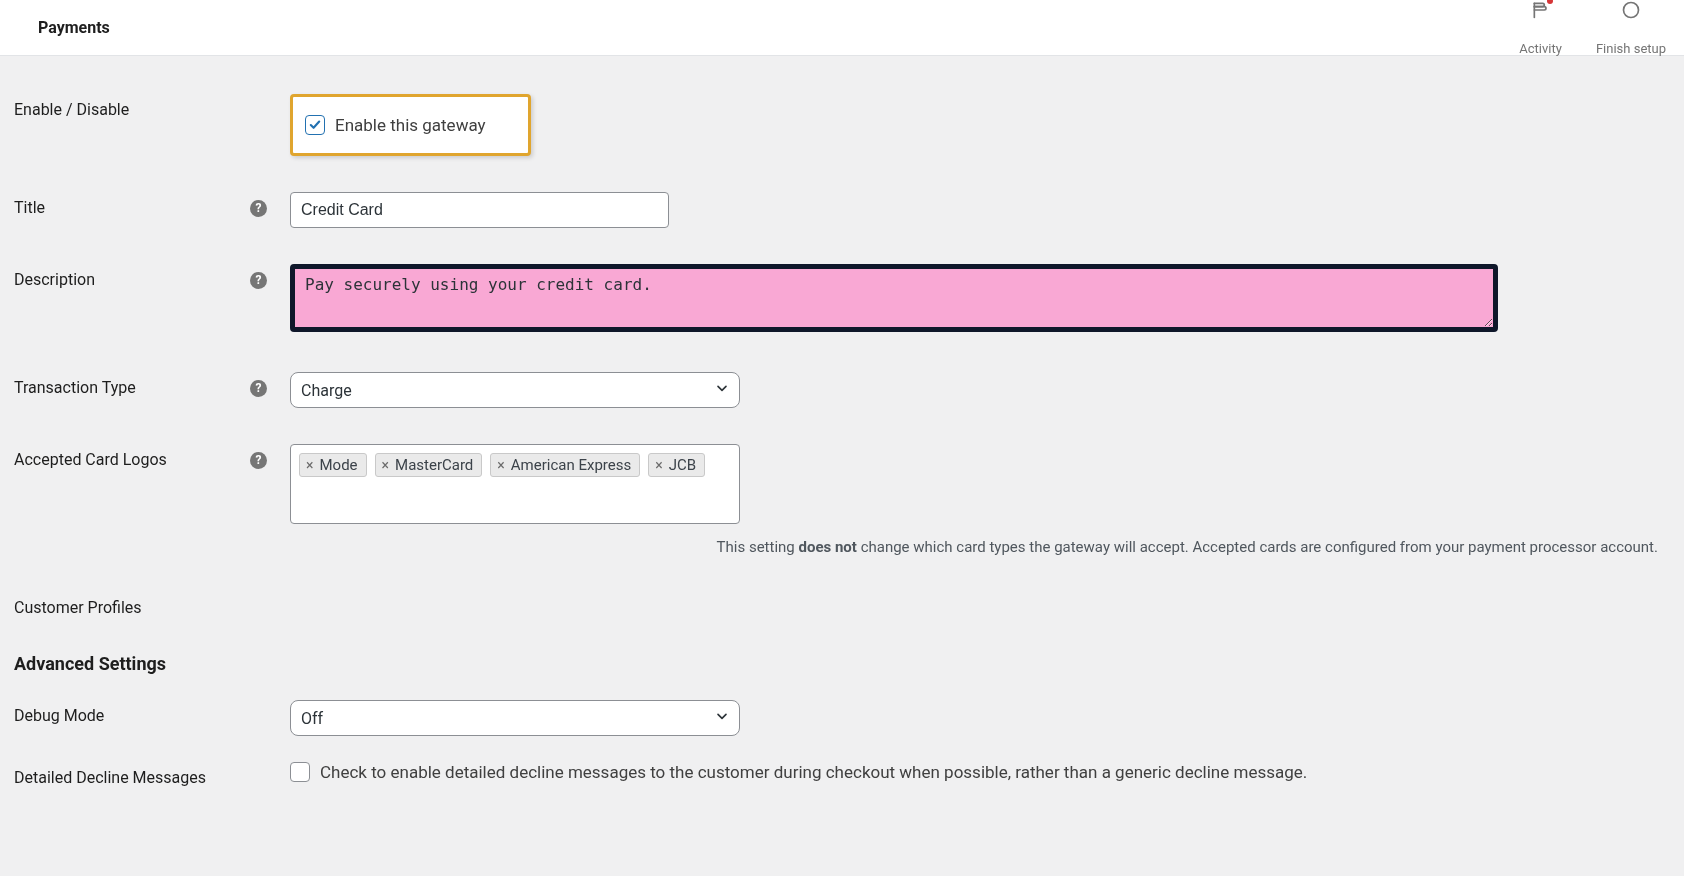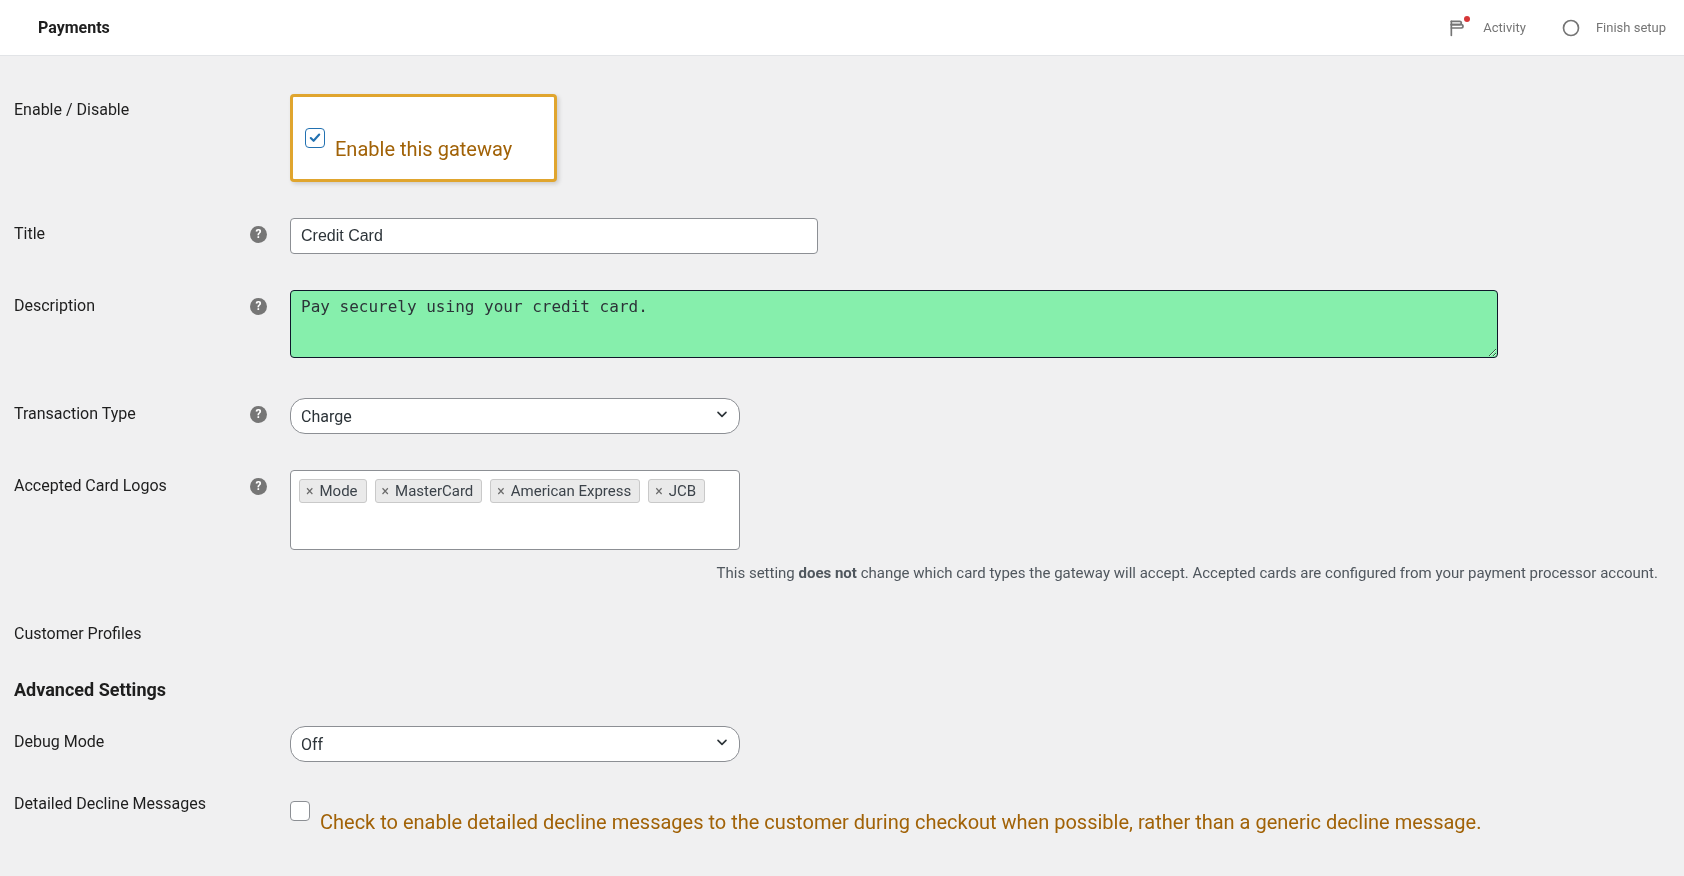--- a/index.html
+++ b/index.html
@@ -1,45 +1,45 @@
 <!DOCTYPE html>
 <html><head>
 <meta charset="utf-8">
 <style>
   * { box-sizing: border-box; }
   html, body { margin:0; padding:0; font-family: -apple-system, BlinkMacSystemFont, "Segoe UI", Roboto, Helvetica, Arial, sans-serif; color:#1e1e1e; background:#f0f0f1; }
   .topbar { height:56px; background:#fff; border-bottom:1px solid #e2e4e7; display:flex; align-items:center; justify-content:space-between; padding:0 18px 0 38px; }
   .topbar-title { font-weight:700; font-size:16px; color:#1e1e1e;text-align:center; }
   .topbar-right { display:flex; gap:34px; align-items:flex-end; }
-  .top-item { display:flex; flex-direction:row; align-items:center; gap:14px; color:#757575; cursor:pointer; }
+  .top-item { display:flex; flex-direction:column; align-items:center; gap:20px; color:#757575; cursor:pointer; }
   .top-item .icon { width:22px; height:22px; display:flex; align-items:center; justify-content:center; color:#757575; position:relative; }
   .top-item .label { font-size:13px; color:#757575; }
   .activity-dot { position:absolute; top:-1px; right:-1px; width:6px; height:6px; border-radius:50%; background:#d63638; }
 
   .body { padding:30px 26px 40px 14px; }
   .form-row { display:flex; align-items:flex-start; padding:8px 0 28px 0; }
   .form-row.tight { padding-bottom:18px; }
   .label-col { width:236px; padding-top:6px; font-size:16px; color:#1e1e1e; }
   .help-col { width:40px; padding-top:8px; color:#767676; display:flex; justify-content:flex-start; }
   .help-icon { width:17px; height:17px; border-radius:50%; background:#767676; color:#fff; font-size:12px; font-weight:700; line-height:17px; text-align:center; display:inline-block; }
   .field-col { flex:1; min-width:0; }
 
   .highlight-box { display:inline-block; border:3px solid #e0a52e; background:#fff; border-radius:4px; padding:18px 42px 18px 12px; box-shadow:2px 2px 4px rgba(0,0,0,0.15); }
   .enable-wrap { display:flex; align-items:center; gap:10px; }
 
   .wp-check { width:20px; height:20px; border:1px solid #8c8f94; border-radius:4px; background:#fff; display:inline-flex; align-items:center; justify-content:center; flex:0 0 auto; }
   .wp-check.checked { border-color:#2271b1; }
   .wp-check svg { display:none; }
   .wp-check.checked svg { display:block; }
-  .checklabel { font-size:20px; color:#a16207;margin-top:22px; }
-
-  .text-input { width:528px; max-width:100%; height:36px; border:1px solid #8c8f94; border-radius:4px; background:#fff; padding:0 10px; font-size:16px; color:#2c3338; }
-  .textarea { width:1208px; max-width:100%; min-height:68px; border:1px solid #0f172a; border-radius:4px; background:#86efac; padding:6px 10px; font-size:16px; color:#2c3338; resize:both; }
+  .checklabel { font-size:17px; color:#404040; }
+
+  .text-input { width:379px; max-width:100%; height:36px; border:1px solid #8c8f94; border-radius:4px; background:#fff; padding:0 10px; font-size:16px; color:#2c3338; }
+  .textarea { width:1208px; max-width:100%; min-height:68px; border:5px solid #0f172a; border-radius:4px; background:#f9a8d4; padding:6px 10px; font-size:16px; color:#2c3338; resize:both; }
   .select-wrap { position:relative; width:450px; max-width:100%; }
-  .select-input { width:100%; height:36px; border:1px solid #8c8f94; border-radius:15px; background:#fff; padding:0 34px 0 10px; font-size:16px; color:#2c3338; display:flex; align-items:center; cursor:pointer; }
+  .select-input { width:100%; height:36px; border:1px solid #8c8f94; border-radius:8px; background:#fff; padding:0 34px 0 10px; font-size:16px; color:#2c3338; display:flex; align-items:center; cursor:pointer; }
   .select-caret { position:absolute; right:10px; top:50%; transform:translateY(-50%); color:#2c3338; pointer-events:none; }
 
   .multiselect { width:450px; max-width:100%; min-height:80px; border:1px solid #8c8f94; border-radius:4px; background:#fff; padding:8px 8px; display:flex; flex-wrap:wrap; gap:8px; align-content:flex-start; }
   .tag { display:inline-flex; align-items:center; gap:6px; background:#eaeaea; border:1px solid #c9c9c9; border-radius:3px; padding:2px 8px 2px 6px; font-size:15px; color:#3c434a; cursor:default; }
   .tag-x { color:#6b6b6b; font-size:14px; line-height:1; cursor:pointer; }
   .help-note { font-size:15px; color:#50575e; margin-top:14px;text-align:right; }
   .help-note b { font-weight:700; }
 
   .section-heading { font-size:18px; font-weight:700; padding:8px 0 18px 0; }
 

